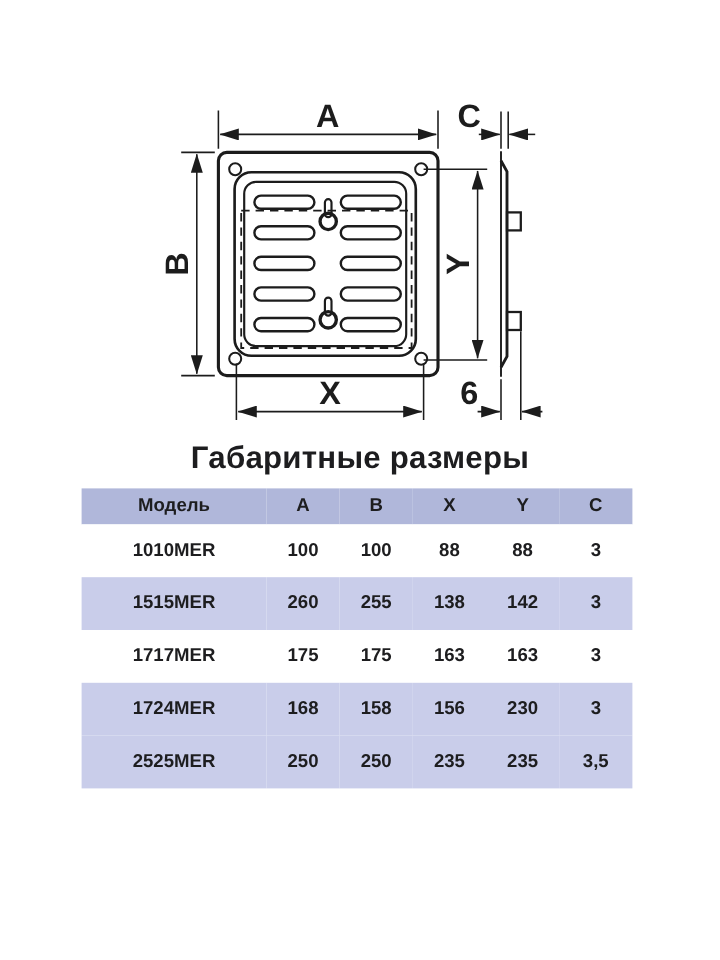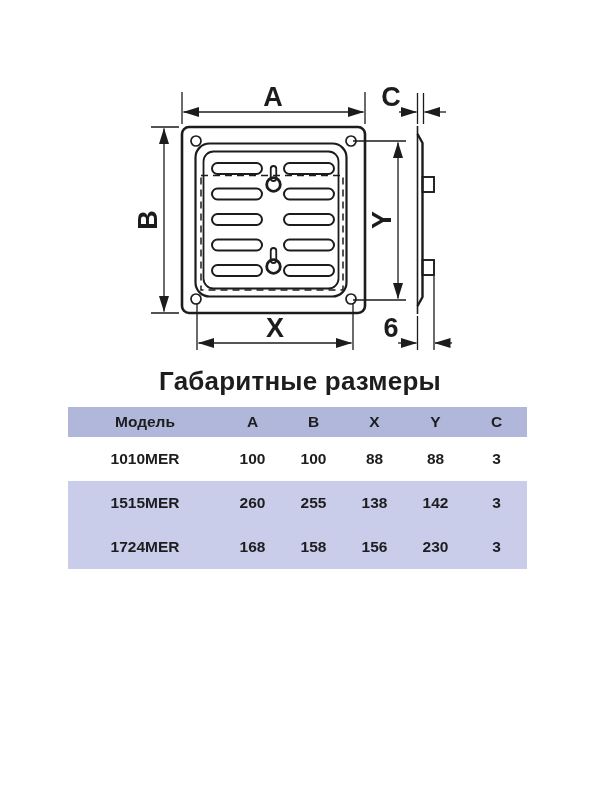--- a/index.html
+++ b/index.html
@@ -149,22 +149,38 @@
         <td>3</td>
       </tr>
       <tr class="alt">
         <td>1515MER</td>
         <td>260</td>
         <td>255</td>
         <td>138</td>
         <td>142</td>
         <td>3</td>
       </tr>
+      <tr>
+        <td>1717MER</td>
+        <td>175</td>
+        <td>175</td>
+        <td>163</td>
+        <td>163</td>
+        <td>3</td>
+      </tr>
       <tr class="alt">
         <td>1724MER</td>
         <td>168</td>
         <td>158</td>
         <td>156</td>
         <td>230</td>
         <td>3</td>
       </tr>
+      <tr class="alt">
+        <td>2525MER</td>
+        <td>250</td>
+        <td>250</td>
+        <td>235</td>
+        <td>235</td>
+        <td>3,5</td>
+      </tr>
     </tbody>
 </table>
 
 </body></html>

